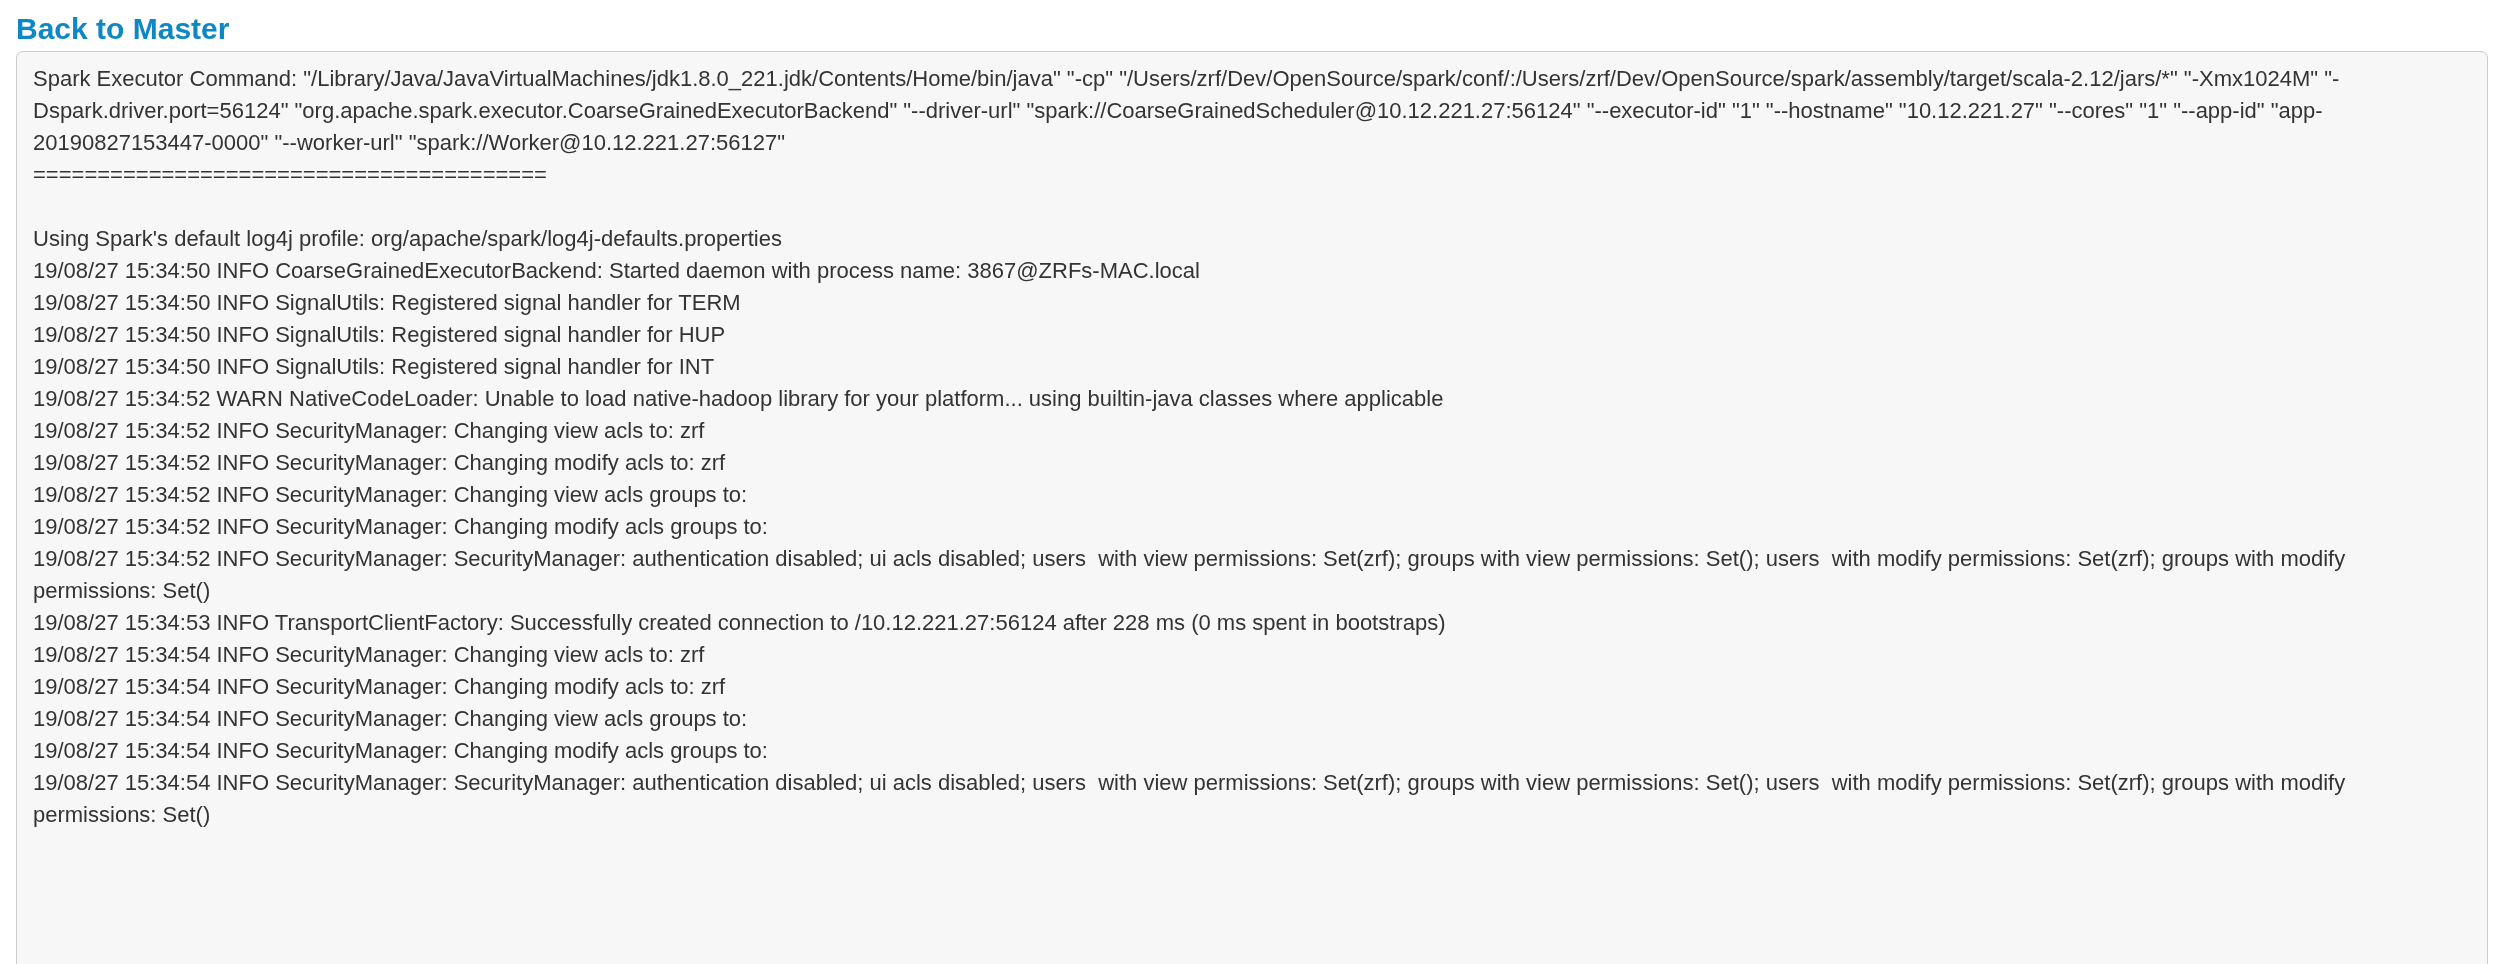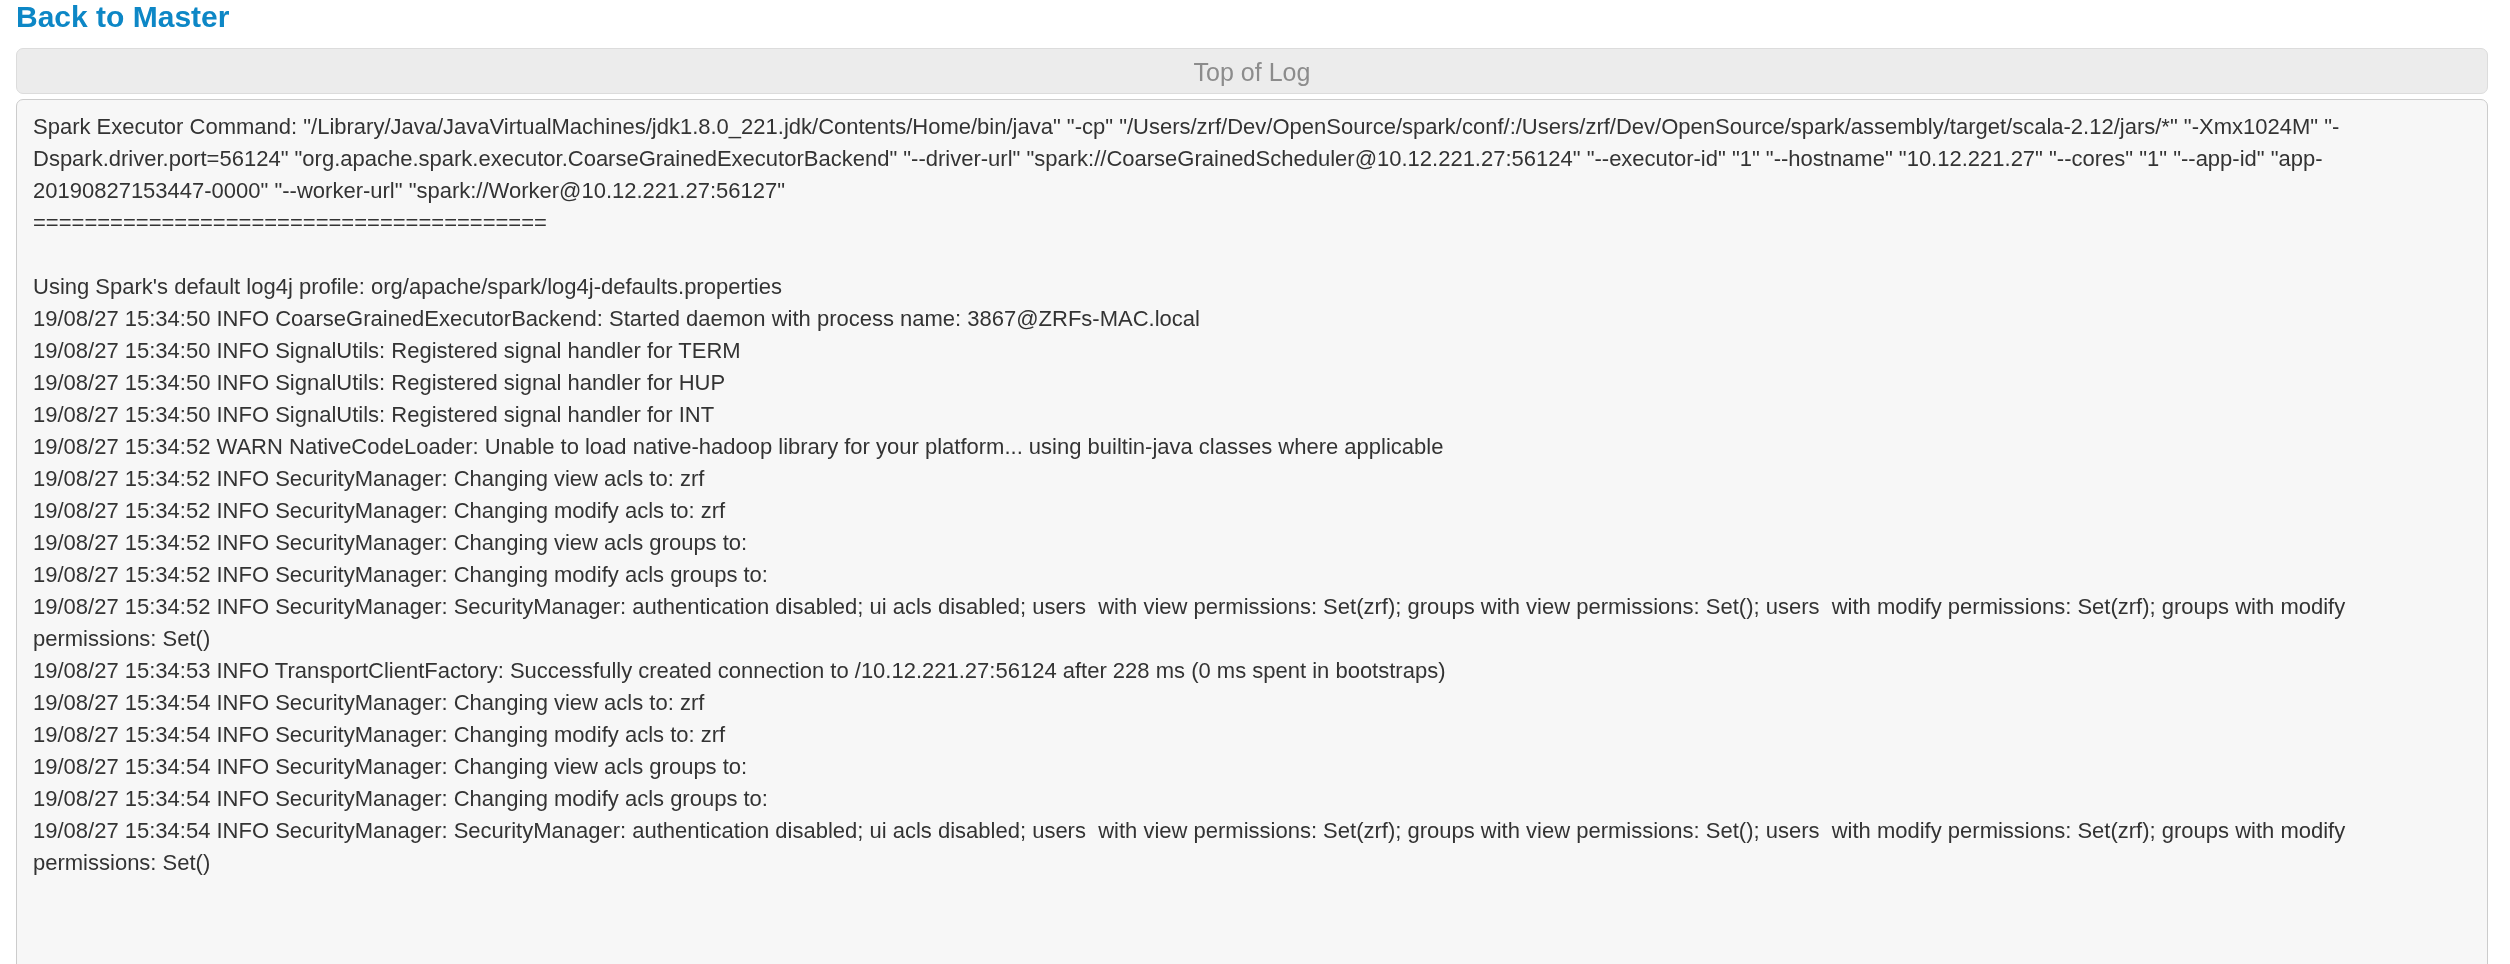--- a/index.html
+++ b/index.html
@@ -23,21 +23,21 @@
     height: 964px;
     overflow: hidden;
     background: var(--page_bg);
     font-family: "Liberation Sans", sans-serif;
   }
   .page {
     padding: 0 22px 0 16px;
   }
   .back-link {
     display: inline-block;
-    margin-top: 0;
+    margin-top: 12px;
     font-size: 30px;
     line-height: 34px;
     font-weight: 600;
     color: var(--link_blue);
     text-decoration: none;
     cursor: pointer;
   }
   .byte-range {
     margin-top: 22px;
     font-size: 30px;
@@ -77,23 +77,20 @@
   }
 </style>
 </head>
 <body>
 
 <div class="page">
 
   <a class="back-link">Back to Master</a>
 
 
-  <div class="top-bar">
-    <span>Top of Log</span>
-  </div>
 
   <div class="log-box">
     <pre class="log">Spark Executor Command: "/Library/Java/JavaVirtualMachines/jdk1.8.0_221.jdk/Contents/Home/bin/java" "-cp" "/Users/zrf/Dev/OpenSource/spark/conf/:/Users/zrf/Dev/OpenSource/spark/assembly/target/scala-2.12/jars/*" "-Xmx1024M" "-Dspark.driver.port=56124" "org.apache.spark.executor.CoarseGrainedExecutorBackend" "--driver-url" "spark://CoarseGrainedScheduler@10.12.221.27:56124" "--executor-id" "1" "--hostname" "10.12.221.27" "--cores" "1" "--app-id" "app-20190827153447-0000" "--worker-url" "spark://Worker@10.12.221.27:56127"
 ========================================
 
 Using Spark's default log4j profile: org/apache/spark/log4j-defaults.properties
 19/08/27 15:34:50 INFO CoarseGrainedExecutorBackend: Started daemon with process name: 3867@ZRFs-MAC.local
 19/08/27 15:34:50 INFO SignalUtils: Registered signal handler for TERM
 19/08/27 15:34:50 INFO SignalUtils: Registered signal handler for HUP
 19/08/27 15:34:50 INFO SignalUtils: Registered signal handler for INT

